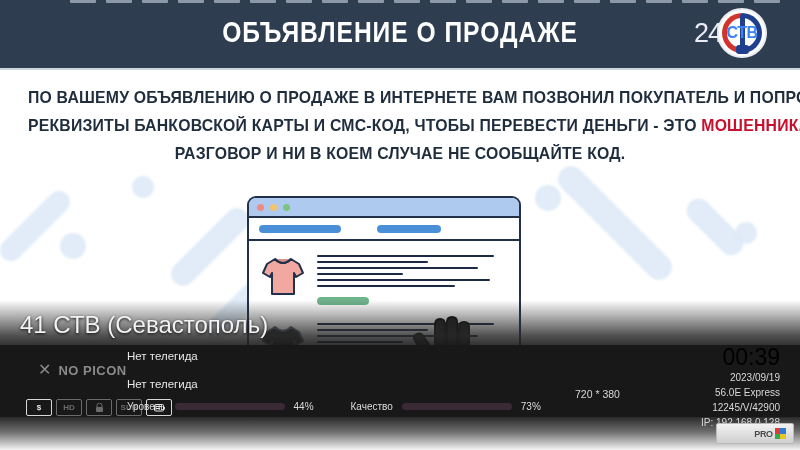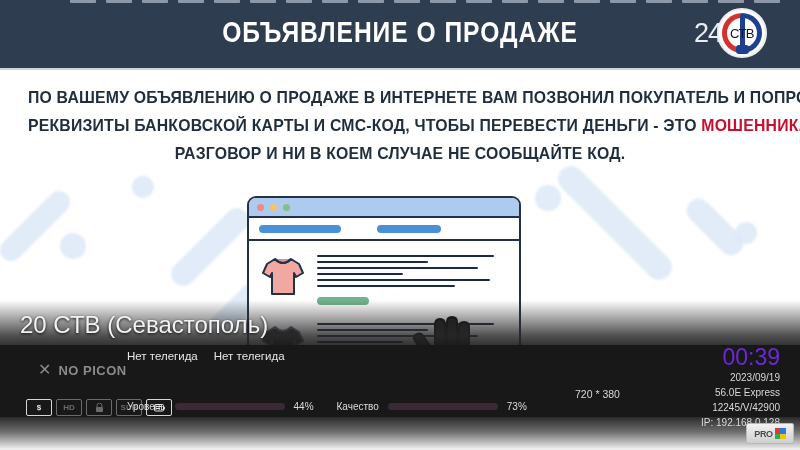--- a/index.html
+++ b/index.html
@@ -22,21 +22,21 @@
 
   
   .bug{position:absolute;top:10px;right:33px;display:flex;align-items:center;height:46px;}
   .bug-24{color:#e9edf2;font-size:27px;font-weight:400;letter-spacing:-1px;line-height:1;}
   .bug-circle{position:relative;width:46px;height:46px;border-radius:50%;margin-left:-5px;
     background:#ffffff;border:2px solid #e9edf2;overflow:hidden;}
   .bug-ring{position:absolute;inset:3px;border-radius:50%;
     background:linear-gradient(90deg,#d1342c 0 50%,#1f3f8f 50% 100%);}
   .bug-inner{position:absolute;inset:8px;border-radius:50%;background:#ffffff;}
   .bug-txt{position:absolute;inset:0;display:flex;align-items:center;justify-content:center;
-    font-size:13px;font-weight:400;color:#0f172a;letter-spacing:-.5px;}
+    font-size:16px;font-weight:700;color:#3b82f6;letter-spacing:-.5px;}
   .bug-mast{position:absolute;left:50%;top:4px;width:5px;height:38px;margin-left:-2.5px;
     background:#1f3f8f;border-radius:2px;}
   .bug-mast:after{content:"";position:absolute;left:-4px;bottom:-2px;width:13px;height:9px;
     background:#1f3f8f;border-radius:3px;}
 
   
   .copy{position:absolute;top:84px;left:0;width:800px;text-align:center;color:#1f2d3d;}
   .copy .ln{display:block;font-size:17px;font-weight:700;letter-spacing:.2px;line-height:28px;
     transform:scaleX(.93);transform-origin:center;white-space:nowrap;}
   .copy .warn{color:#c8102e;}
@@ -75,40 +75,40 @@
 
   .picon{position:absolute;left:38px;top:362px;display:flex;align-items:center;gap:7px;color:#8a8a8a;}
   .picon .x{font-size:16px;line-height:1;}
   .picon .lbl{font-size:13px;font-weight:700;letter-spacing:.5px;}
 
   .flags{position:absolute;left:26px;top:399px;display:flex;gap:4px;}
   .flag{height:15px;min-width:18px;padding:0 3px;border:1px solid #6b6b6b;border-radius:2px;
     display:flex;align-items:center;justify-content:center;font-size:8px;font-weight:700;color:#6b6b6b;}
   .flag.on{color:#e8e8e8;border-color:#d8d8d8;}
 
-  .epg{position:absolute;left:127px;top:350px;display:flex;flex-direction:row;gap:16px;}
+  .epg{position:absolute;left:127px;top:350px;display:flex;flex-direction:column;gap:16px;}
   .epg div{color:#e6e6e6;font-size:11.5px;}
 
   .meters{position:absolute;left:127px;top:401px;display:flex;align-items:center;gap:9px;}
   .meters .mlbl{color:#dcdcdc;font-size:10px;}
   .bar{width:110px;height:7px;border-radius:4px;background:#3a2a35;overflow:hidden;position:relative;}
   .bar .fill{height:100%;border-radius:4px;}
   .bar.level .fill{background:linear-gradient(90deg,#22e2b4 0%,#2ecbd2 45%,#3b9fe0 100%);}
   .bar.qual .fill{background:linear-gradient(90deg,#b44ff0 0%,#c05cf5 60%,#c86bff 100%);}
   .meters .mpct{color:#dcdcdc;font-size:10px;width:26px;}
 
   .res{position:absolute;left:575px;top:388px;color:#d6d6d6;font-size:10.5px;}
 
   .clock{position:absolute;right:20px;top:346px;text-align:right;}
-  .clock .time{color:#6d28d9;font-size:23px;line-height:23px;font-weight:400;}
+  .clock .time{color:#000000;font-size:23px;line-height:23px;font-weight:400;}
   .clock .meta{color:#d8d8d8;font-size:10px;line-height:13px;margin-top:2px;}
 
   .protv{position:absolute;right:6px;bottom:6px;width:46px;height:19px;border:1px solid #b9b9b9;
     background:linear-gradient(180deg,#f2f2f2,#cfcfcf);display:flex;align-items:center;
-    justify-content:center;gap:2px;border-radius:2px;}
+    justify-content:center;gap:2px;border-radius:2px;padding-left:30px;}
   .protv .p{font-size:9px;font-weight:700;color:#4a4a4a;letter-spacing:-.3px;}
   .protv .sq{width:11px;height:11px;display:grid;grid-template-columns:1fr 1fr;grid-template-rows:1fr 1fr;}
   .protv .sq i{display:block;}
 </style>
 </head>
 <body>
 
 <div id="screen">
 
   <div id="video">
@@ -225,21 +225,21 @@
       <span class="ln"><span>РЕКВИЗИТЫ БАНКОВСКОЙ КАРТЫ И СМС-КОД, ЧТОБЫ ПЕРЕВЕСТИ ДЕНЬГИ - ЭТО </span><span class="warn">МОШЕННИК</span><span>. ПРЕКРАТИТЕ</span></span>
       <span class="ln">РАЗГОВОР И НИ В КОЕМ СЛУЧАЕ НЕ СООБЩАЙТЕ КОД.</span>
     </div>
 
   </div>
 
   <div class="osd-fade"></div>
   <div class="osd"></div>
   <div class="osd-bottom"></div>
 
-  <div class="chan-name">20 СТВ (Севастополь)</div>
+  <div class="chan-name">41 СТВ (Севастополь)</div>
 
   <div class="picon">
     <span class="x">✕</span>
     <span class="lbl">NO PICON</span>
   </div>
 
   <div class="flags">
     <span class="flag on">$</span>
     <span class="flag">HD</span>
     <span class="flag">
@@ -260,21 +260,21 @@
 
   <div class="epg">
     <div>Нет телегида</div>
     <div>Нет телегида</div>
   </div>
 
   <div class="meters">
     <span class="mlbl">Уровень</span>
     <span class="bar level"><span class="fill" style="width:80%"></span></span>
     <span class="mpct">44%</span>
-    <span class="mlbl" style="margin-left:8px">Качество</span>
+    <span class="mlbl" style="margin-left:22px">Качество</span>
     <span class="bar qual"><span class="fill" style="width:86%"></span></span>
     <span class="mpct">73%</span>
   </div>
 
   <div class="res">720 * 380</div>
 
   <div class="clock">
     <div class="time">00:39</div>
     <div class="meta">2023/09/19</div>
     <div class="meta">56.0E Express</div>

